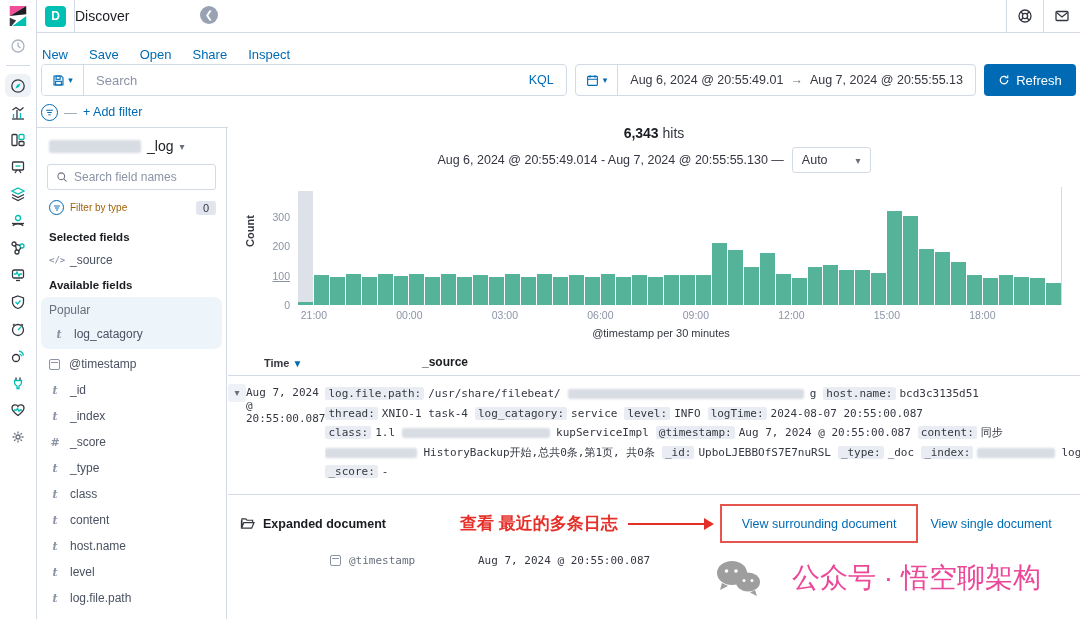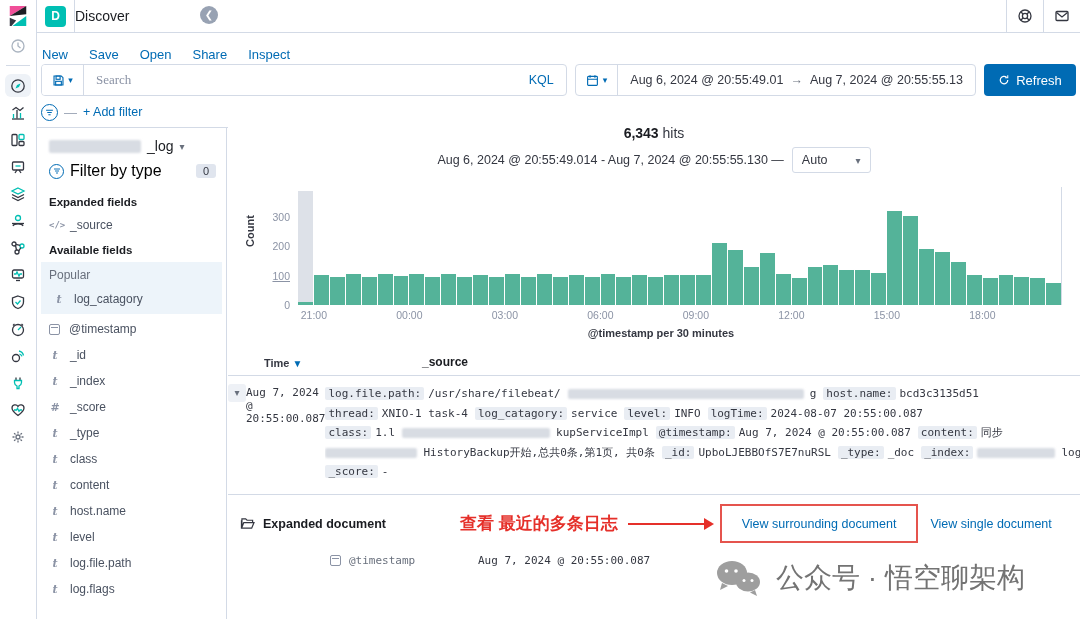--- a/index.html
+++ b/index.html
@@ -27,21 +27,21 @@
   .topbar-icon svg { width:16px; height:16px; }
 
   
   .menubar { position:absolute; left:37px; top:33px; width:1043px; height:30px; display:flex; align-items:center; gap:21px; padding-left:5px; background:#fff;margin-top:6px; }
   .menubar a { color:#006BB4; font-size:13px; text-decoration:none; cursor:pointer; }
 
   
   .searchrow { position:absolute; left:41px; top:64px; width:1035px; height:32px; display:flex; align-items:stretch; }
   .qbar { flex:1; display:flex; border:1px solid #d3dae6; border-radius:4px; background:#fff; overflow:hidden; }
   .qbar-save { width:42px; border-right:1px solid #d3dae6; display:flex; align-items:center; justify-content:center; gap:3px; color:#006BB4; cursor:pointer; background:#fff; }
-  .qbar-input { flex:1; border:0; outline:none; padding:0 12px; font-size:13px; color:#343741; font-family:Liberation Serif, serif; }
+  .qbar-input { flex:1; border:0; outline:none; padding:0 12px; font-size:13px; color:#343741; font-family:Liberation Sans, sans-serif; }
   .qbar-input::placeholder { color:#8b93a5; }
   .kql { display:flex; align-items:center; padding:0 12px; color:#006BB4; font-size:12.5px; cursor:pointer; }
   .datepicker { display:flex; align-items:stretch; border:1px solid #d3dae6; border-radius:4px; margin-left:8px; background:#fff; }
   .date-cal { display:flex; align-items:center; gap:4px; padding:0 10px; border-right:1px solid #d3dae6; color:#006BB4; cursor:pointer; }
   .date-range { display:flex; align-items:center; gap:7px; padding:0 12px; font-size:12.5px; color:#343741; white-space:nowrap; cursor:pointer; }
   .date-arrow { color:#69707d; }
   .refresh-btn { margin-left:8px; min-width:92px; background:#006BB4; color:#fff; border:0; border-radius:4px; font-size:13px; display:flex; align-items:center; justify-content:center; gap:6px; cursor:pointer; font-family:"Liberation Sans",sans-serif; }
 
   
   .filterrow { position:absolute; left:41px; top:101px; height:22px; display:flex; align-items:center; gap:6px; }
@@ -55,27 +55,27 @@
   .fieldbar { position:absolute; left:37px; top:128px; width:190px; height:491px; border-right:1px solid #d3dae6; background:#fff; overflow:hidden; padding-top:6px; }
   .idx-row { display:flex; align-items:center; gap:6px; padding:4px 10px 8px 12px; }
   .idx-redact { width:92px; height:13px; background:#d8dce3; border-radius:2px; filter:blur(1px); }
   .idx-name { font-size:14px; color:#1a1c21; }
   .idx-chev { color:#69707d; font-size:10px; }
   .collapse-btn { position:absolute; left:200px; top:6px; width:18px; height:18px; border-radius:50%; background:#98a2b3; color:#fff; border:0; font-size:10px; line-height:16px; text-align:center; cursor:pointer; z-index:6; }
   .fieldsearch { margin:2px 10px 10px 10px; border:1px solid #d3dae6; border-radius:3px; height:26px; display:flex; align-items:center; padding:0 8px; gap:6px; color:#8b93a5; }
   .fieldsearch input { border:0; outline:none; flex:1; font-size:12px; min-width:0; font-family:"Liberation Sans",sans-serif; }
   .fieldsearch input::placeholder { color:#8b93a5; }
   .ftype-row { display:flex; align-items:center; gap:6px; padding:0 10px 10px 12px; }
-  .ftype-label { color:#000000; font-size:16px; cursor:pointer; }
+  .ftype-label { color:#a16207; font-size:10px; cursor:pointer; }
   .ftype-badge { margin-left:auto; background:#e0e5ee; border-radius:3px; font-size:11px; padding:1px 7px; color:#343741; }
   .fheading { font-size:11.5px; font-weight:bold; color:#1a1c21; padding:6px 12px 4px 12px; }
   .fitem { display:flex; align-items:center; gap:9px; padding:6px 12px; cursor:pointer; }
   .fitem .fname { font-size:12px; color:#4a5261; }
   .ftype { width:12px; text-align:center; font-family:"DejaVu Serif", serif; font-style:italic; font-weight:bold; font-size:11px; color:#8b93a5; flex:none; }
-  .popular-block { background:#edf4fa; border-radius:0; margin:2px 4px 2px 4px; padding:4px 0 2px 0; }
+  .popular-block { background:#edf4fa; border-radius:8px; margin:2px 4px 2px 4px; padding:4px 0 2px 0; }
   .popular-label { font-size:12px; color:#69707d; padding:2px 8px 4px 8px; }
   .cal-ico { width:11px; height:11px; border:1px solid #8b93a5; border-radius:2px; position:relative; flex:none; }
   .cal-ico::before { content:""; position:absolute; left:1px; right:1px; top:2px; border-top:1px solid #8b93a5; }
 
   
   .main { position:absolute; left:228px; top:116px; width:852px; height:491px; background:#fff; }
   .hits-line { text-align:center; padding-top:9px; font-size:14px; }
   .hits-count { font-weight:bold; color:#1a1c21; }
   .hits-label { color:#343741; }
   .subtitle-line { display:flex; align-items:center; justify-content:center; gap:8px; margin-top:6px; }
@@ -88,21 +88,21 @@
   .ylabel { position:absolute; left:-22px; top:38px; transform:rotate(-90deg); transform-origin:center; font-size:11px; font-weight:bold; color:#343741; }
   .plot { position:absolute; left:42px; right:4px; top:0; height:118px; border-right:1px solid #d3dae6; }
   .yticks { position:absolute; left:10px; top:0; height:118px; width:28px; }
   .ytick { position:absolute; right:4px; font-size:10.5px; color:#8b93a5; transform:translateY(50%); }
   .bars { position:absolute; inset:0; display:flex; align-items:flex-end; gap:1px; }
   .bar { flex:1; background:#54b399; }
   .bar.grey { background:#dde1e8; position:relative; }
   .bar.grey::after { content:""; position:absolute; left:0; right:0; bottom:0; height:3px; background:#54b399; }
   .xticks { position:absolute; left:42px; right:4px; top:122px; height:14px; }
   .xtick { position:absolute; transform:translateX(-50%); font-size:10.5px; color:#8b93a5; white-space:nowrap; }
-  .xaxis-title { position:absolute; left:0; right:0; top:140px; text-align:center; font-size:11px; font-weight:bold; color:#343741; }
+  .xaxis-title { position:absolute; left:0; right:0; top:140px; text-align:center; font-size:11px; font-weight:normal; color:#343741; }
 
   
   .rtable { margin-top:12px; }
   .rhead { display:flex; border-bottom:1px solid #d3dae6; padding:4px 0 6px 0; font-size:12px; font-weight:bold; color:#1a1c21; }
   .rhead .c-exp { width:36px; }
   .rhead .c-time { width:158px; }
   .sort-arrow { color:#006BB4; font-size:10px; }
   .rrow { display:flex; padding:8px 0 6px 0; }
   .c-exp { width:36px; display:flex; justify-content:center; }
   .exp-btn { width:18px; height:18px; border:0; background:#eef1f6; border-radius:3px; color:#69707d; font-size:10px; cursor:pointer; line-height:16px; }
@@ -125,21 +125,21 @@
   .view-single { margin-left:12px; margin-right:4px; }
   .tabs { display:flex; gap:26px; padding:16px 0 0 30px; border-bottom:1px solid #d3dae6; }
   .tab { font-size:13.5px; padding-bottom:9px; color:#69707d; cursor:pointer; }
   .tab.active { color:#006BB4; border-bottom:2px solid #006BB4; }
   .doc-rows { padding-top:10px; }
   .doc-row { display:flex; align-items:center; padding:5px 0; }
   .doc-field { width:250px; padding-left:102px; display:flex; align-items:center; gap:8px; font-size:11px; color:#69707d; }
   .doc-value { font-size:11px; color:#343741; }
 
   
-  .watermark { position:absolute; left:712px; top:558px; display:flex; align-items:center; gap:12px; color:#737373; font-size:28px; z-index:9; pointer-events:none; }
+  .watermark { position:absolute; left:712px; top:558px; display:flex; align-items:center; gap:28px; color:#ec4899; font-size:28px; z-index:9; pointer-events:none; }
 </style>
 </head>
 <body>
 
 <div class="rail">
   <div class="rail-logo">
     <svg width="22" height="22" viewBox="0 0 24 24">
       <polygon points="3,1 21,1 3,12" fill="#f04e98"></polygon>
       <polygon points="3,12 21,1 21,10" fill="#1c1e23"></polygon>
       <polygon points="6,23 21,23 21,12" fill="#00bfb3"></polygon>
@@ -327,30 +327,37 @@
 </div>
 
 <div class="content-topline"></div>
 
 <div class="fieldbar">
   <div class="idx-row">
     <span class="idx-redact"></span>
     <span class="idx-name">_log</span>
     <span class="idx-chev">▾</span>
   </div>
+  <div class="fieldsearch">
+    <svg width="12" height="12" viewBox="0 0 16 16" fill="none" stroke="#69707d" stroke-width="1.4">
+        <circle cx="7" cy="7" r="4.5"></circle>
+        <path d="M10.5 10.5 L14 14"></path>
+      </svg>
+    <input placeholder="Search field names" style="">
+  </div>
   <div class="ftype-row">
     <div class="filter-circle" style="width:15px;height:15px;">
       <svg width="8" height="8" viewBox="0 0 12 12" stroke="#006BB4" stroke-width="1.4" fill="none">
           <path d="M1.5 3 h9 M3 6 h6 M4.5 9 h3"></path>
         </svg>
     </div>
     <span class="ftype-label">Filter by type</span>
     <span class="ftype-badge">0</span>
   </div>
-  <div class="fheading">Expanded fields</div>
+  <div class="fheading">Selected fields</div>
   <div id="selected-fields">
       <div class="fitem">
         <span class="ftype" style="font-family: &quot;DejaVu Sans Mono&quot;, monospace; font-style: normal; font-size: 9px;">&lt;/&gt;</span>
         <span class="fname">_source</span>
       </div>
     </div>
   <div class="fheading">Available fields</div>
   <div class="popular-block">
     <div class="popular-label">Popular</div>
     <div id="popular-fields">

